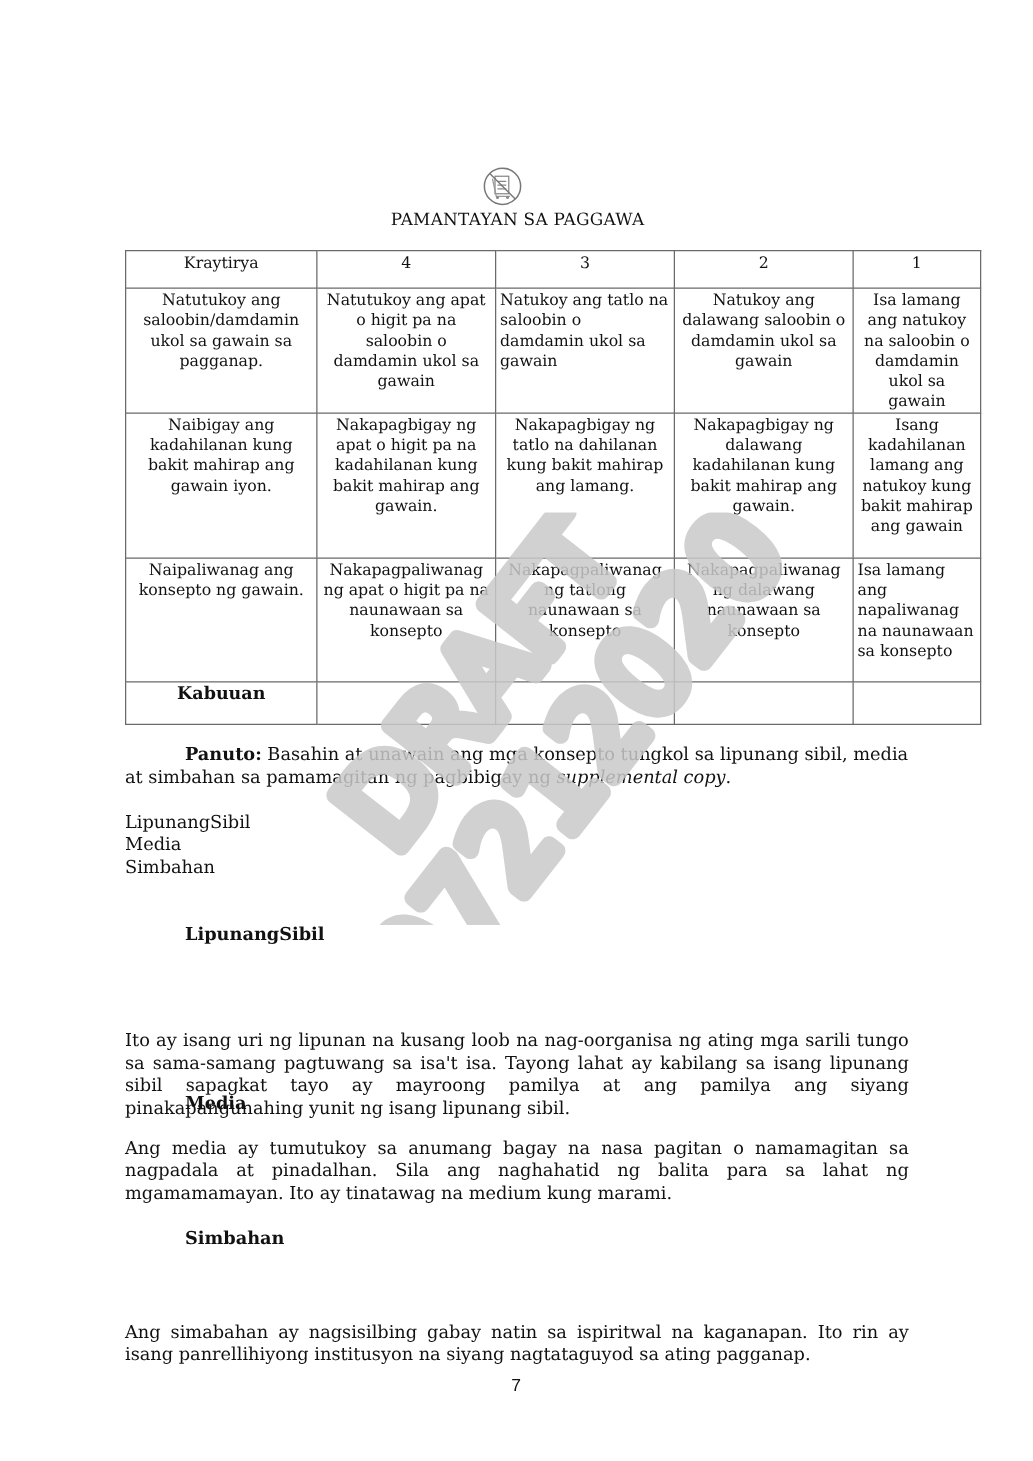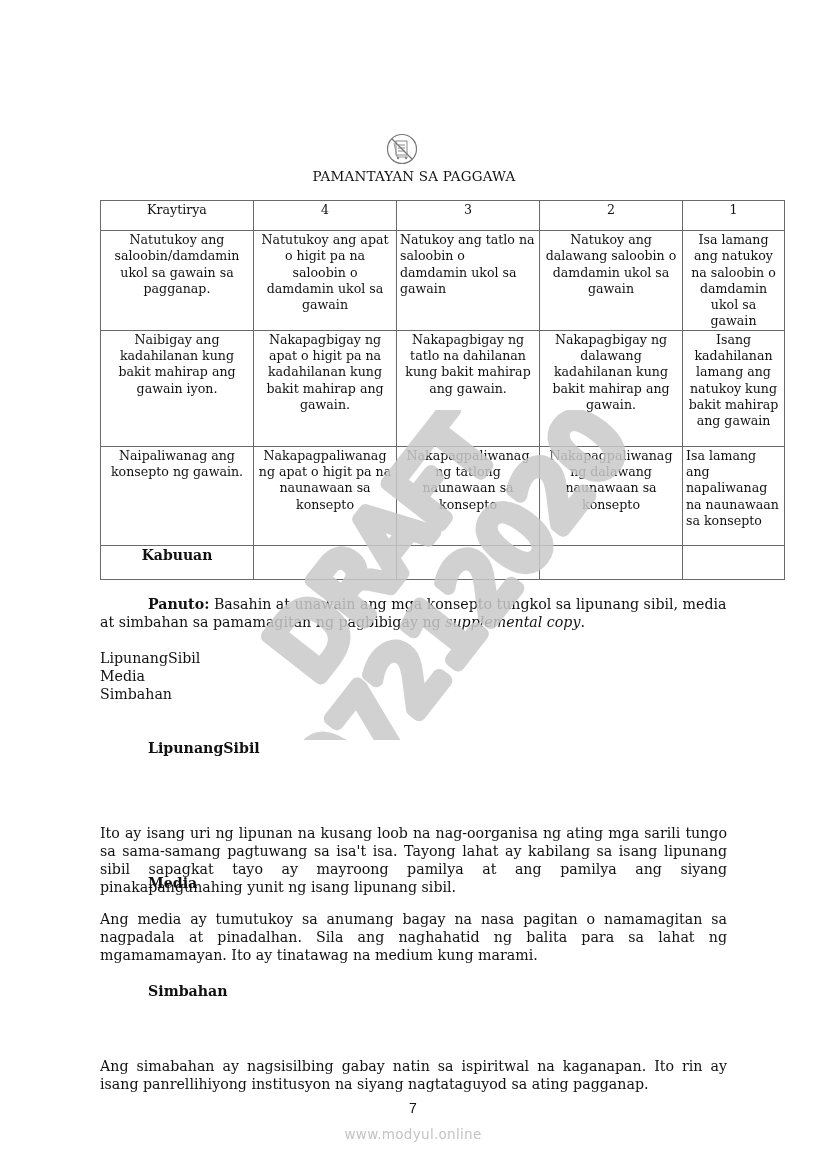--- a/index.html
+++ b/index.html
@@ -72,21 +72,21 @@
     <tr class="r1">
       <td class="c">Natutukoy ang saloobin/damdamin ukol sa gawain sa pagganap.</td>
       <td class="c">Natutukoy ang apat o higit pa na saloobin o damdamin ukol sa gawain</td>
       <td class="l">Natukoy ang tatlo na saloobin o damdamin ukol sa gawain</td>
       <td class="c">Natukoy ang dalawang saloobin o damdamin ukol sa gawain</td>
       <td class="c">Isa lamang ang natukoy na saloobin o damdamin ukol sa gawain</td>
     </tr>
     <tr class="r2">
       <td class="c">Naibigay ang kadahilanan kung bakit mahirap ang gawain iyon.</td>
       <td class="c">Nakapagbigay ng apat o higit pa na kadahilanan kung bakit mahirap ang gawain.</td>
-      <td class="c">Nakapagbigay ng tatlo na dahilanan kung bakit mahirap ang gawain.</td>
+      <td class="c">Nakapagbigay ng tatlo na dahilanan kung bakit mahirap ang lamang.</td>
       <td class="c">Nakapagbigay ng dalawang kadahilanan kung bakit mahirap ang gawain.</td>
       <td class="c">Isang kadahilanan lamang ang natukoy kung bakit mahirap ang gawain</td>
     </tr>
     <tr class="r3">
       <td class="c">Naipaliwanag ang konsepto ng gawain.</td>
       <td class="c">Nakapagpaliwanag ng apat o higit pa na naunawaan sa konsepto</td>
       <td class="c">Nakapagpaliwanag ng tatlong naunawaan sa konsepto</td>
       <td class="c">Nakapagpaliwanag ng dalawang naunawaan sa konsepto</td>
       <td class="l">Isa lamang ang napaliwanag na naunawaan sa konsepto</td>
     </tr>
@@ -120,14 +120,13 @@
   <div class="block justify" style="top:1009px;">Ang simabahan ay nagsisilbing gabay natin sa ispiritwal na kaganapan. Ito rin ay isang panrellihiyong institusyon na siyang nagtataguyod sa ating pagganap.</div>
 
   <svg class="watermark" viewBox="0 0 420 330">
     <g transform="rotate(-52 210 165)">
       <text x="210" y="150" text-anchor="middle" font-size="92">DRAFT</text>
       <text x="210" y="250" text-anchor="middle" font-size="92">07212020</text>
     </g>
   </svg>
 
   <div class="page-number">7</div>
-  <div class="site">www.modyul.online</div>
 </div>
 
 </body></html>

